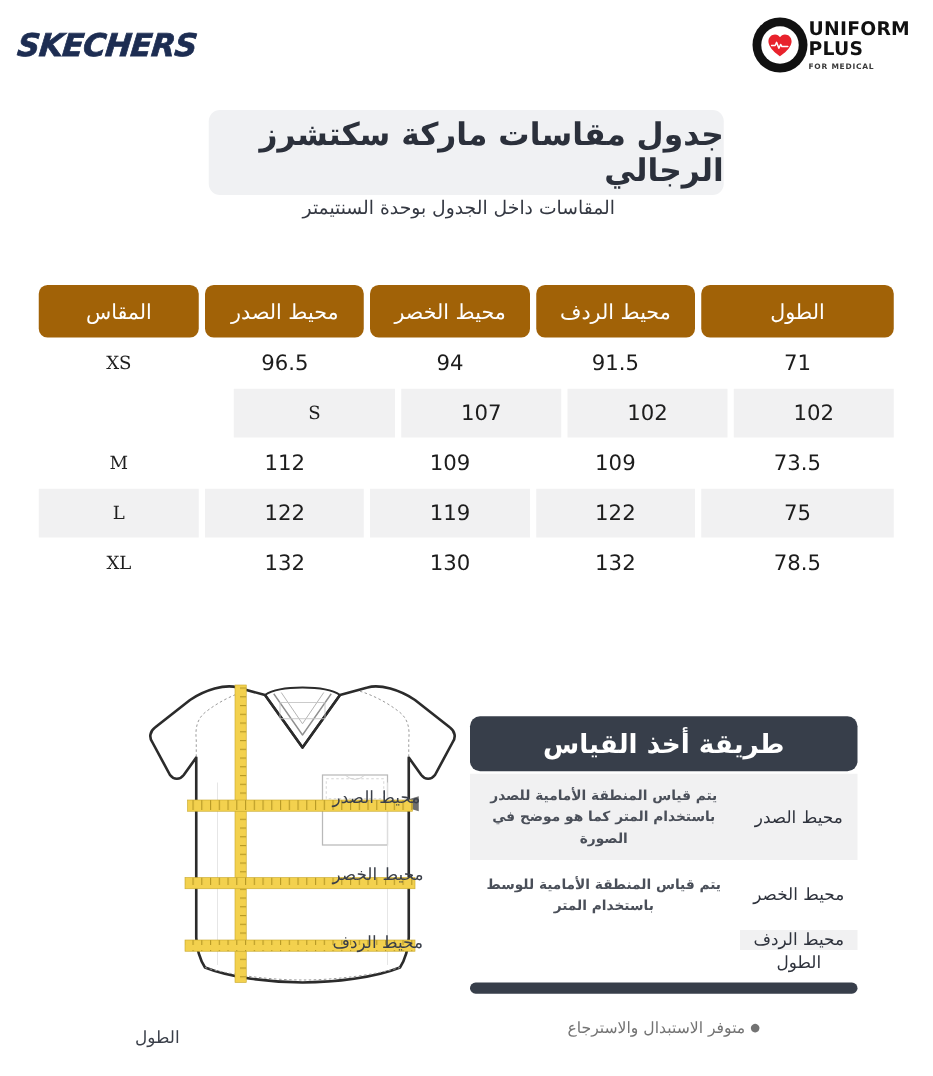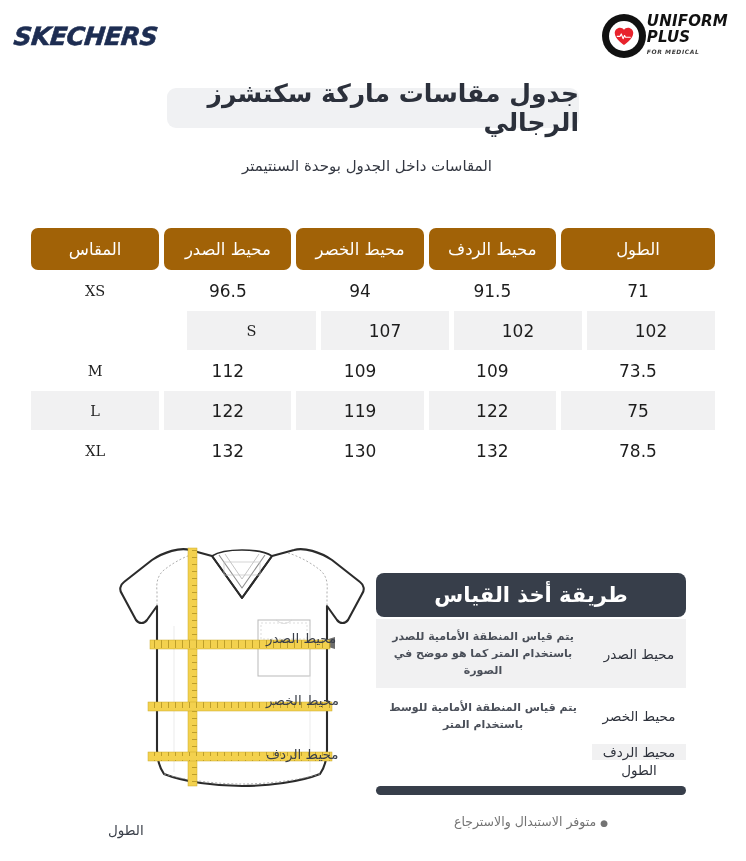--- a/index.html
+++ b/index.html
@@ -13,21 +13,21 @@
     overflow: hidden;
   }
   .page { position: relative; width: 746px; height: 861px; background:#fff; }
 
   
   .topbar {
     position: absolute; top: 0; left: 0; right: 0; height: 72px;
     display: flex; align-items: center; justify-content: space-between;
     padding: 0 18px 0 14px;
   }
-  .brand-left { display: flex; align-items: flex-start; gap: 1px; direction: ltr; font-style: italic; }
+  .brand-left { display: flex; align-items: center; gap: 1px; direction: ltr; }
   .mark {
     width: 44px; height: 44px; border-radius: 50%;
     background: #111111;
     display: flex; align-items: center; justify-content: center;
     flex: 0 0 auto;
   }
   .mark .inner {
     width: 30px; height: 30px; border-radius: 50%;
     background: #ffffff;
     display: flex; align-items: center; justify-content: center;
@@ -47,21 +47,21 @@
     font-family: "DejaVu Sans", "Liberation Sans", sans-serif;
     font-weight: 700; font-style: italic;
     font-size: 25px; letter-spacing: -0.6px;
     color: #1d2d52;
     transform: skewX(-6deg);
     -webkit-text-stroke: 0.6px #1d2d52;
   }
 
   
   .title-banner {
-    position: absolute; top: 88px; left: 167px; width: 412px; height: 40px;
+    position: absolute; top: 88px; left: 167px; width: 412px; height: 68px;
     background: #f0f1f3; border-radius: 9px;
     display: flex; align-items: center; justify-content: center;
   }
   .title-banner .t {
     font-size: 25px; font-weight: 700; color: #2b303b; letter-spacing: -0.2px;
   }
   .subtitle {
     position: absolute; top: 157px; left: 0; right: 12px;
     text-align: center; font-size: 15px; color: #343842; letter-spacing: 2.2px;
   }

